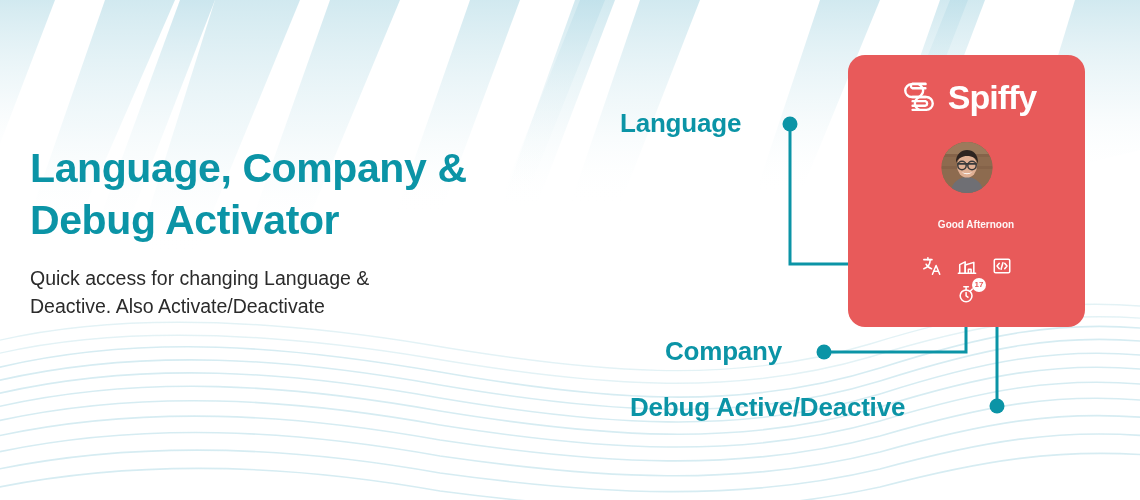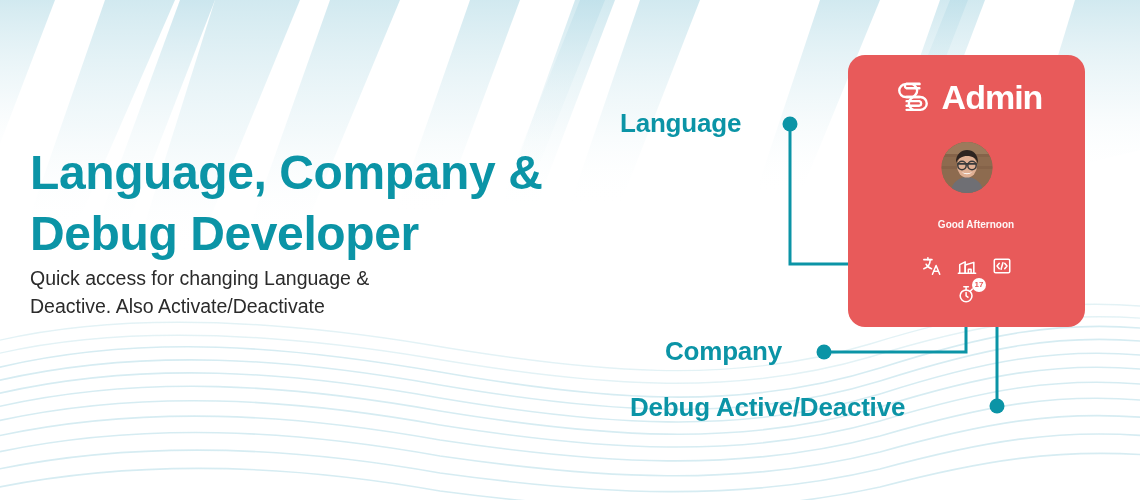--- a/index.html
+++ b/index.html
@@ -22,21 +22,21 @@
     left: 0; top: 0;
     width: 1140px; height: 500px;
     pointer-events: none;
   }
 
   
   .headline {
     position: absolute;
     left: 30px; top: 142px;
     width: 520px;
-    font-size: 48px;
+    font-size: 41px;
     line-height: 1.28;
     font-weight: 700;
     letter-spacing: -0.4px;
     color: #0b94a6;
   }
   .headline .l2 { display: block; }
 
   .subcopy {
     position: absolute;
     left: 30px; top: 264px;
@@ -213,21 +213,21 @@
       <path d="M-20,491 C 140,456 300,466 440,491 C 600,512 740,518 880,487 C 980,461 1060,447 1160,456"></path>
     </g>
     <g fill="none" stroke="#e0f1f5" stroke-width="1.4" opacity="0.9">
       <path d="M-20,345 C 120,308 290,322 430,345 C 590,372 730,386 870,344 C 970,313 1060,296 1160,308"></path>
       <path d="M-20,358 C 120,321 290,335 430,358 C 590,385 730,398 870,357 C 970,326 1060,309 1160,320"></path>
     </g>
   </svg>
 
   <h1 class="headline">
     <span>Language, Company &amp;</span>
-    <span class="l2">Debug Developer</span>
+    <span class="l2">Debug Activator</span>
   </h1>
 
   <p class="subcopy">
     <span>Quick access for changing Language &amp;</span>
     <span>Deactive. Also Activate/Deactivate</span>
   </p>
 
   <svg id="connectors" viewBox="0 0 1140 500">
     <g stroke="#0b94a6" stroke-width="3" fill="none">
 
@@ -253,21 +253,21 @@
     <div class="brand-row">
       <svg class="brand-mark" viewBox="0 0 48 48">
         <g fill="none" stroke="#ffffff" stroke-width="2.6" stroke-linecap="round" stroke-linejoin="round">
           <path d="M31,10 H16 a7,7 0 0 0 0,14 H31"></path>
           <path d="M31,14.5 H17 a2.6,2.6 0 0 1 0,-5 H31"></path>
           <path d="M17,24 H32 a7,7 0 0 1 0,14 H17"></path>
           <path d="M17,33.5 H31 a2.6,2.6 0 0 0 0,-5 H17"></path>
           <path d="M24,10 C30,14 30,20 24,24 C18,28 18,34 24,38"></path>
         </g>
       </svg>
-      <div class="brand-name">Admin</div>
+      <div class="brand-name">Spiffy</div>
     </div>
 
     <div class="avatar">
       <svg viewBox="0 0 51 51">
         <rect x="0" y="0" width="51" height="51" fill="#8d6b4f"></rect>
         <rect x="0" y="0" width="51" height="12" fill="#9b7a5c"></rect>
         <rect x="0" y="24" width="51" height="3" fill="#7d5c44" opacity="0.5"></rect>
         <rect x="0" y="12" width="51" height="3" fill="#7d5c44" opacity="0.5"></rect>
         <path d="M9,51 C10,40 18,35 25.5,35 C33,35 41,40 42,51 Z" fill="#6f6f74"></path>
         <ellipse cx="25.5" cy="24" rx="10" ry="11.5" fill="#e0b094"></ellipse>

